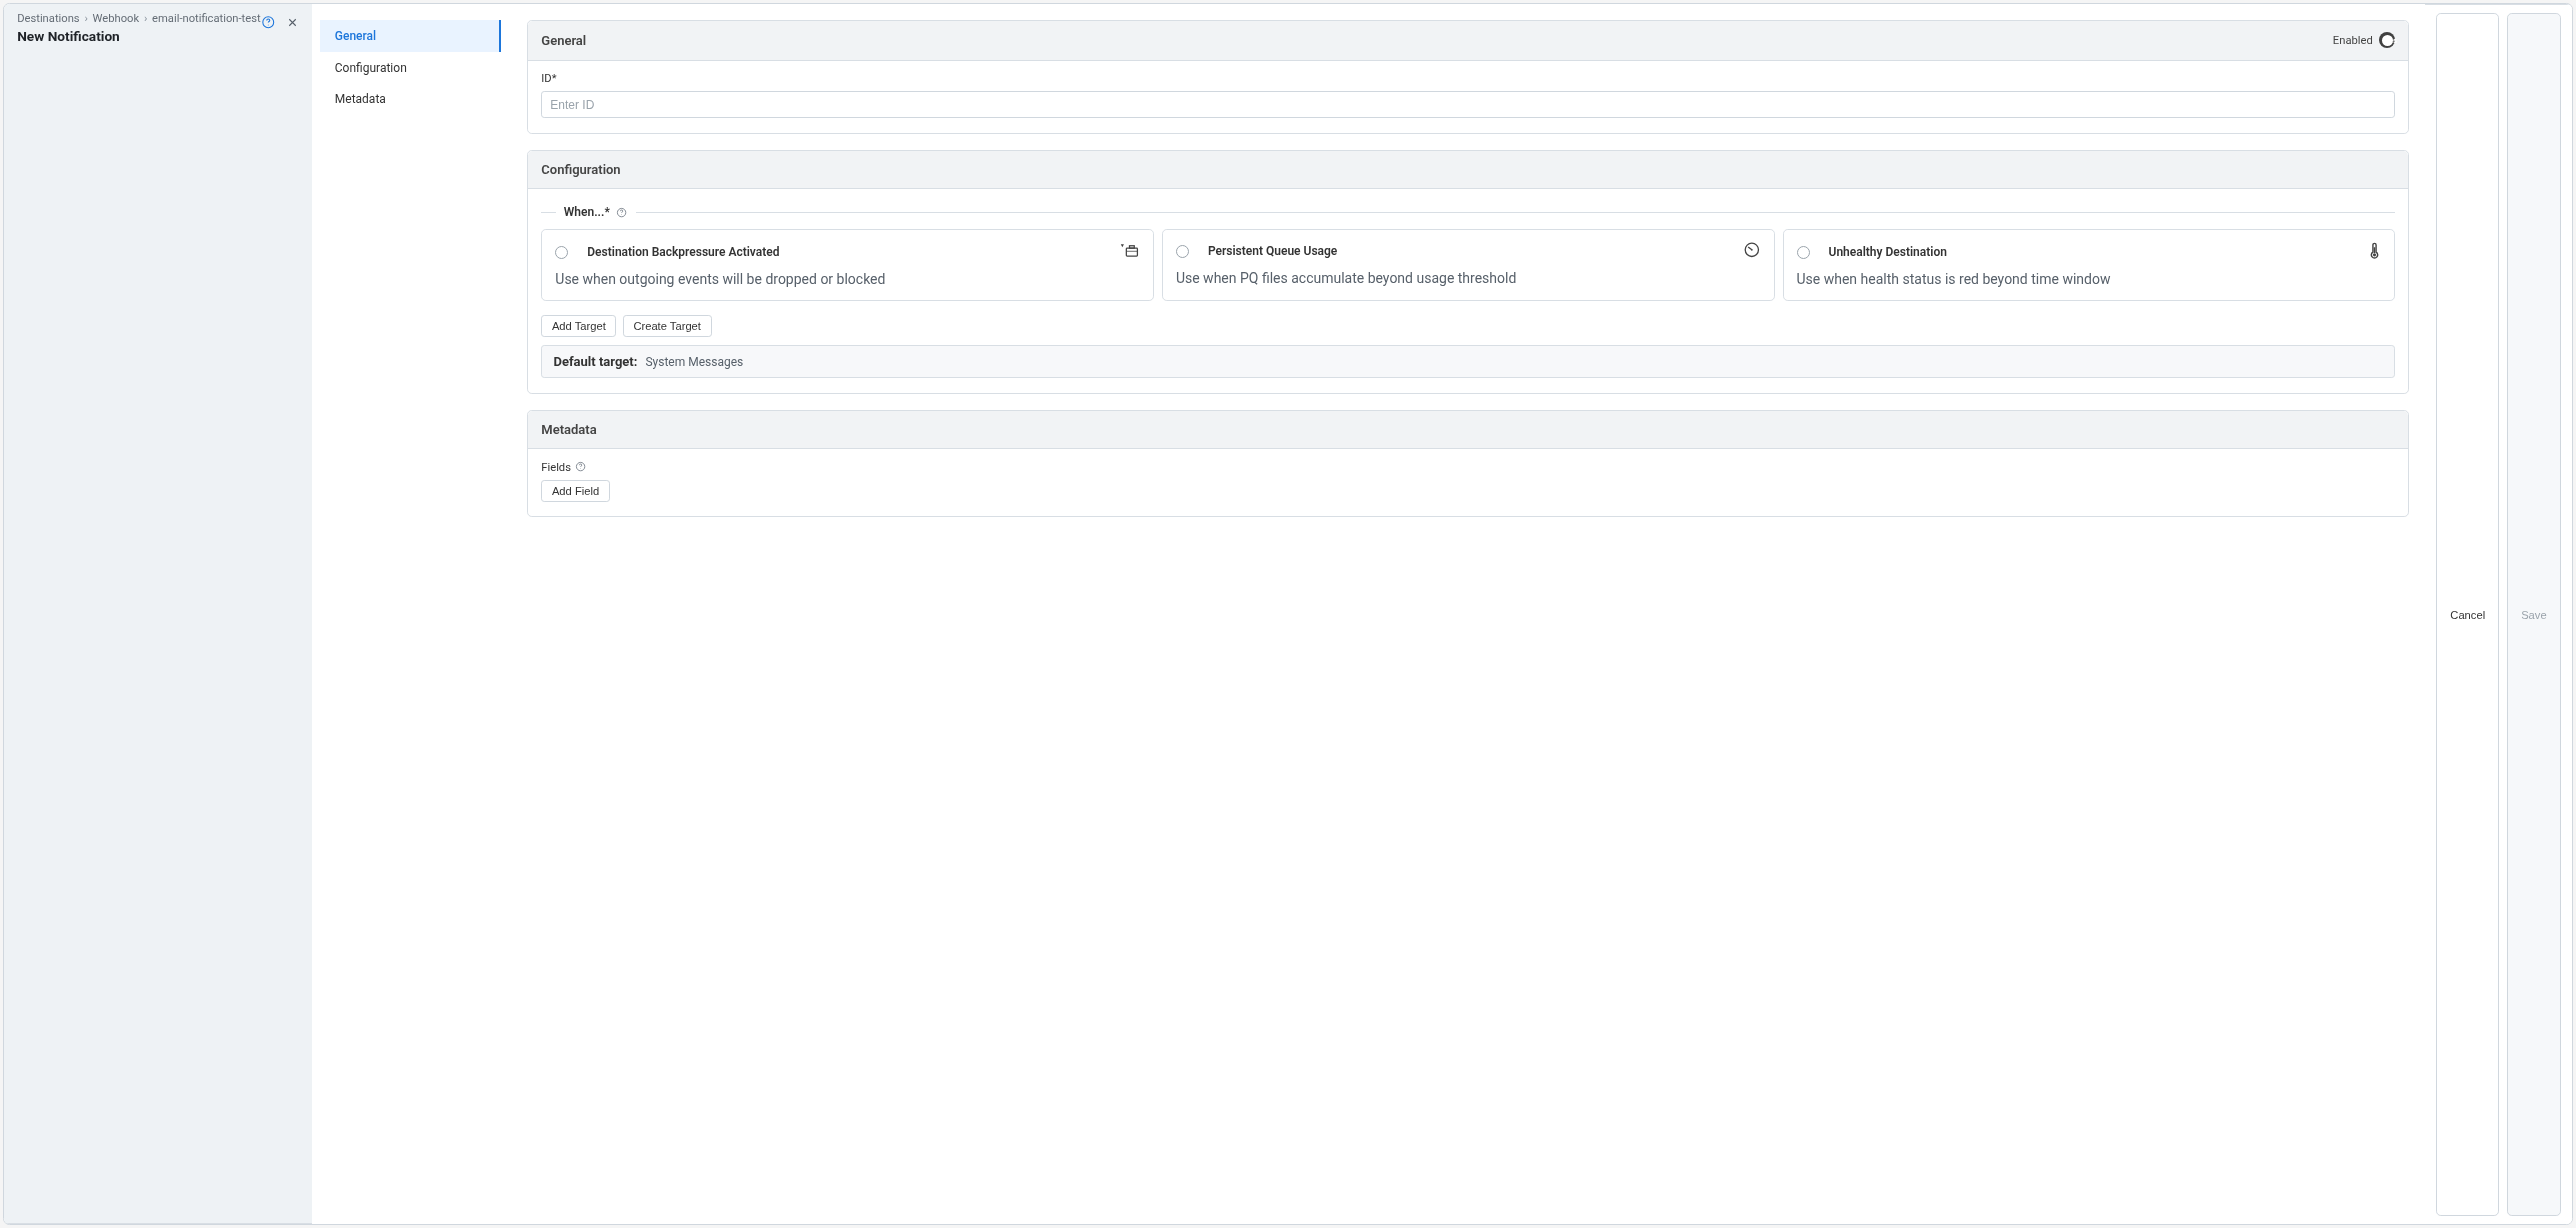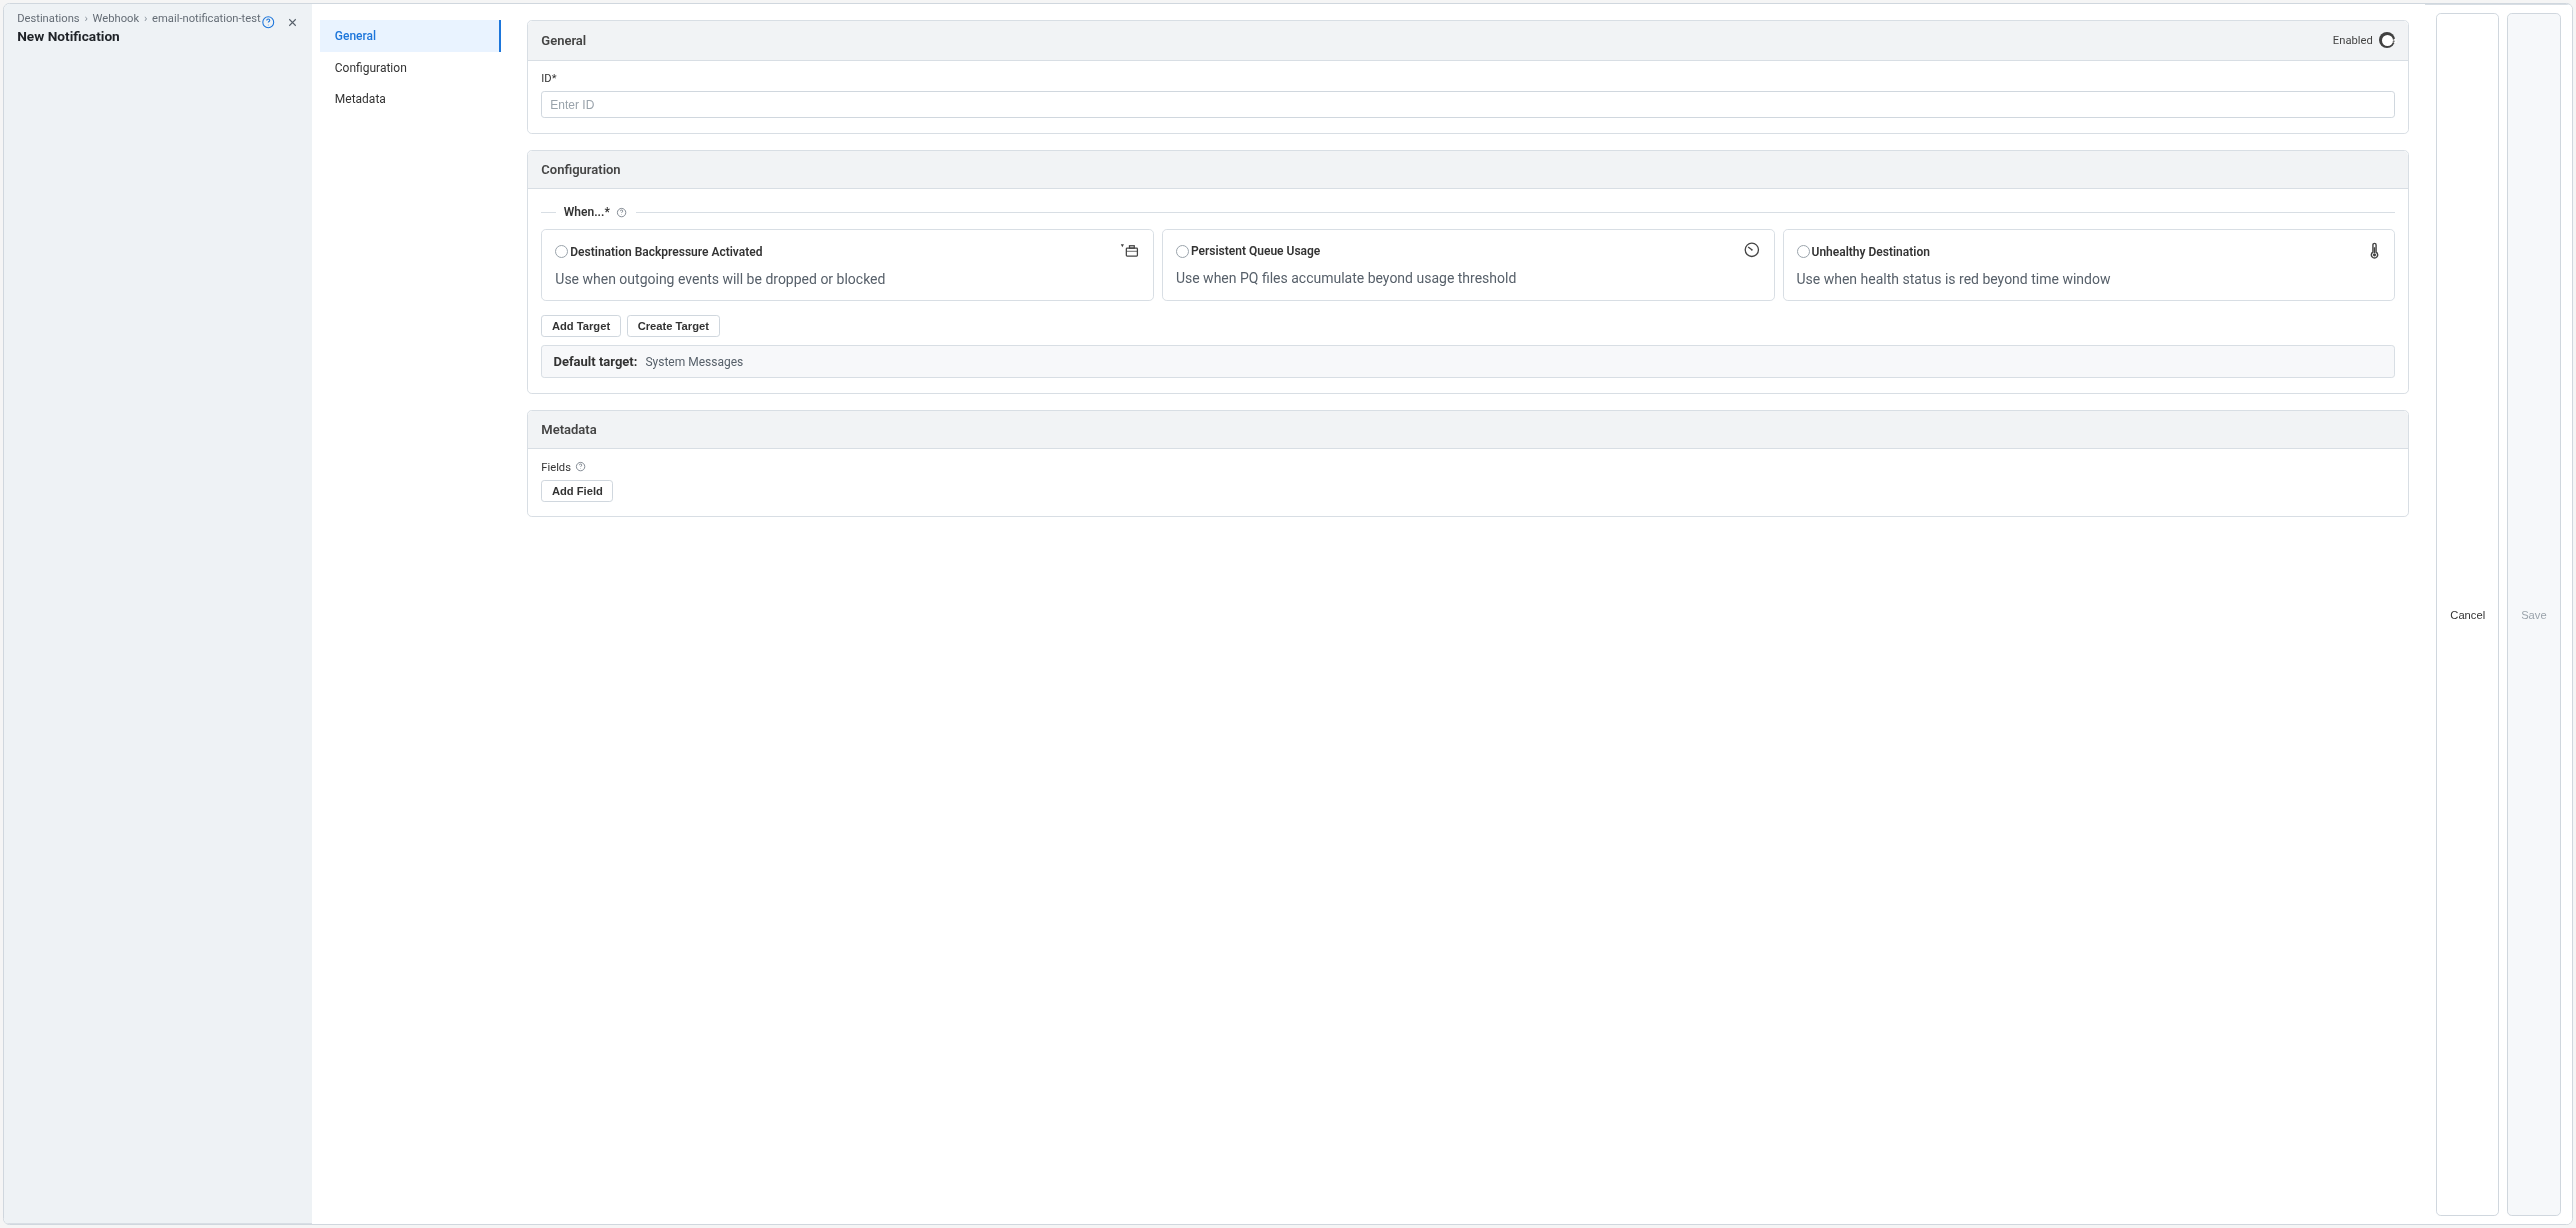--- a/index.html
+++ b/index.html
@@ -144,33 +144,33 @@
   .when-options { display: flex; gap: 8px; margin-bottom: 14.5px; }
   .when-card {
     flex: 1;
     border: 0.8px solid #d8dee4;
     border-radius: 4.8px;
     padding: 11.2px 13px 13px 13px;
     cursor: pointer;
     position: relative;
   }
   .when-head { display: flex; align-items: center; justify-content: space-between; margin-bottom: 8px; }
-  .when-title-wrap { display: flex; align-items: center; gap: 2px; }
+  .when-title-wrap { display: flex; align-items: flex-end; gap: 19px; }
   .radio {
     width: 13px; height: 13px; border: 1.2px solid #9aa3ab; border-radius: 50%;
     flex-shrink: 0;
   }
   .when-title { font-weight: 600; font-size: 12px; color: #333; }
   .when-icon { color: #444; }
   .when-desc { font-size: 14px; color: #57606a; }
 
   .btn-row { display: flex; gap: 6.4px; margin-bottom: 8px; }
   .btn {
     border: 0.8px solid #d0d7de; background: #fff; border-radius: 3.2px;
-    padding: 4px 9.6px; font-size: 11.2px; color: #333; cursor: pointer; font-weight: bold;
+    padding: 4px 9.6px; font-size: 11.2px; color: #333; cursor: pointer;
   }
 
   .default-target {
     border: 0.8px solid #d8dee4;
     background: #f7f8fa;
     border-radius: 3.2px;
     padding: 8px 11.2px;
     display: flex; align-items: baseline; gap: 8px;
   }
   .default-target .dt-label { font-weight: 700; color: #333; font-size: 13px; }

